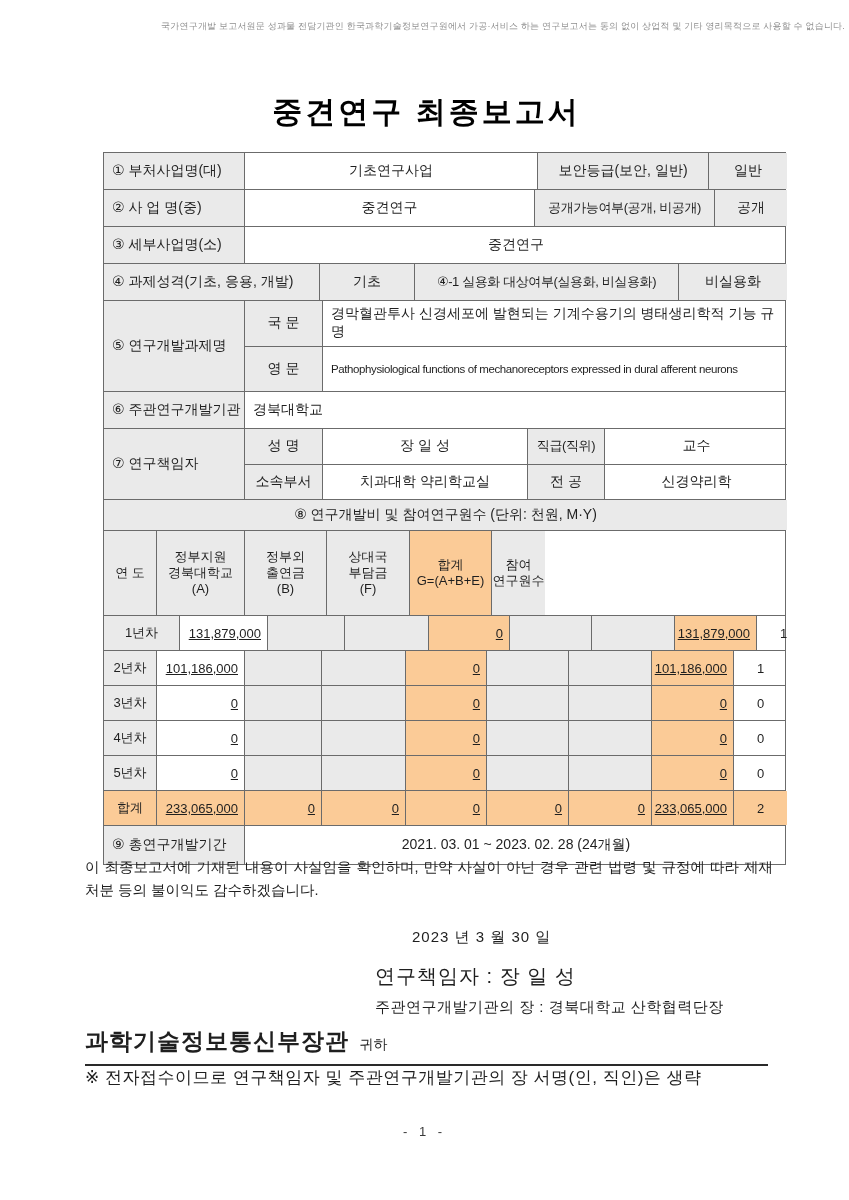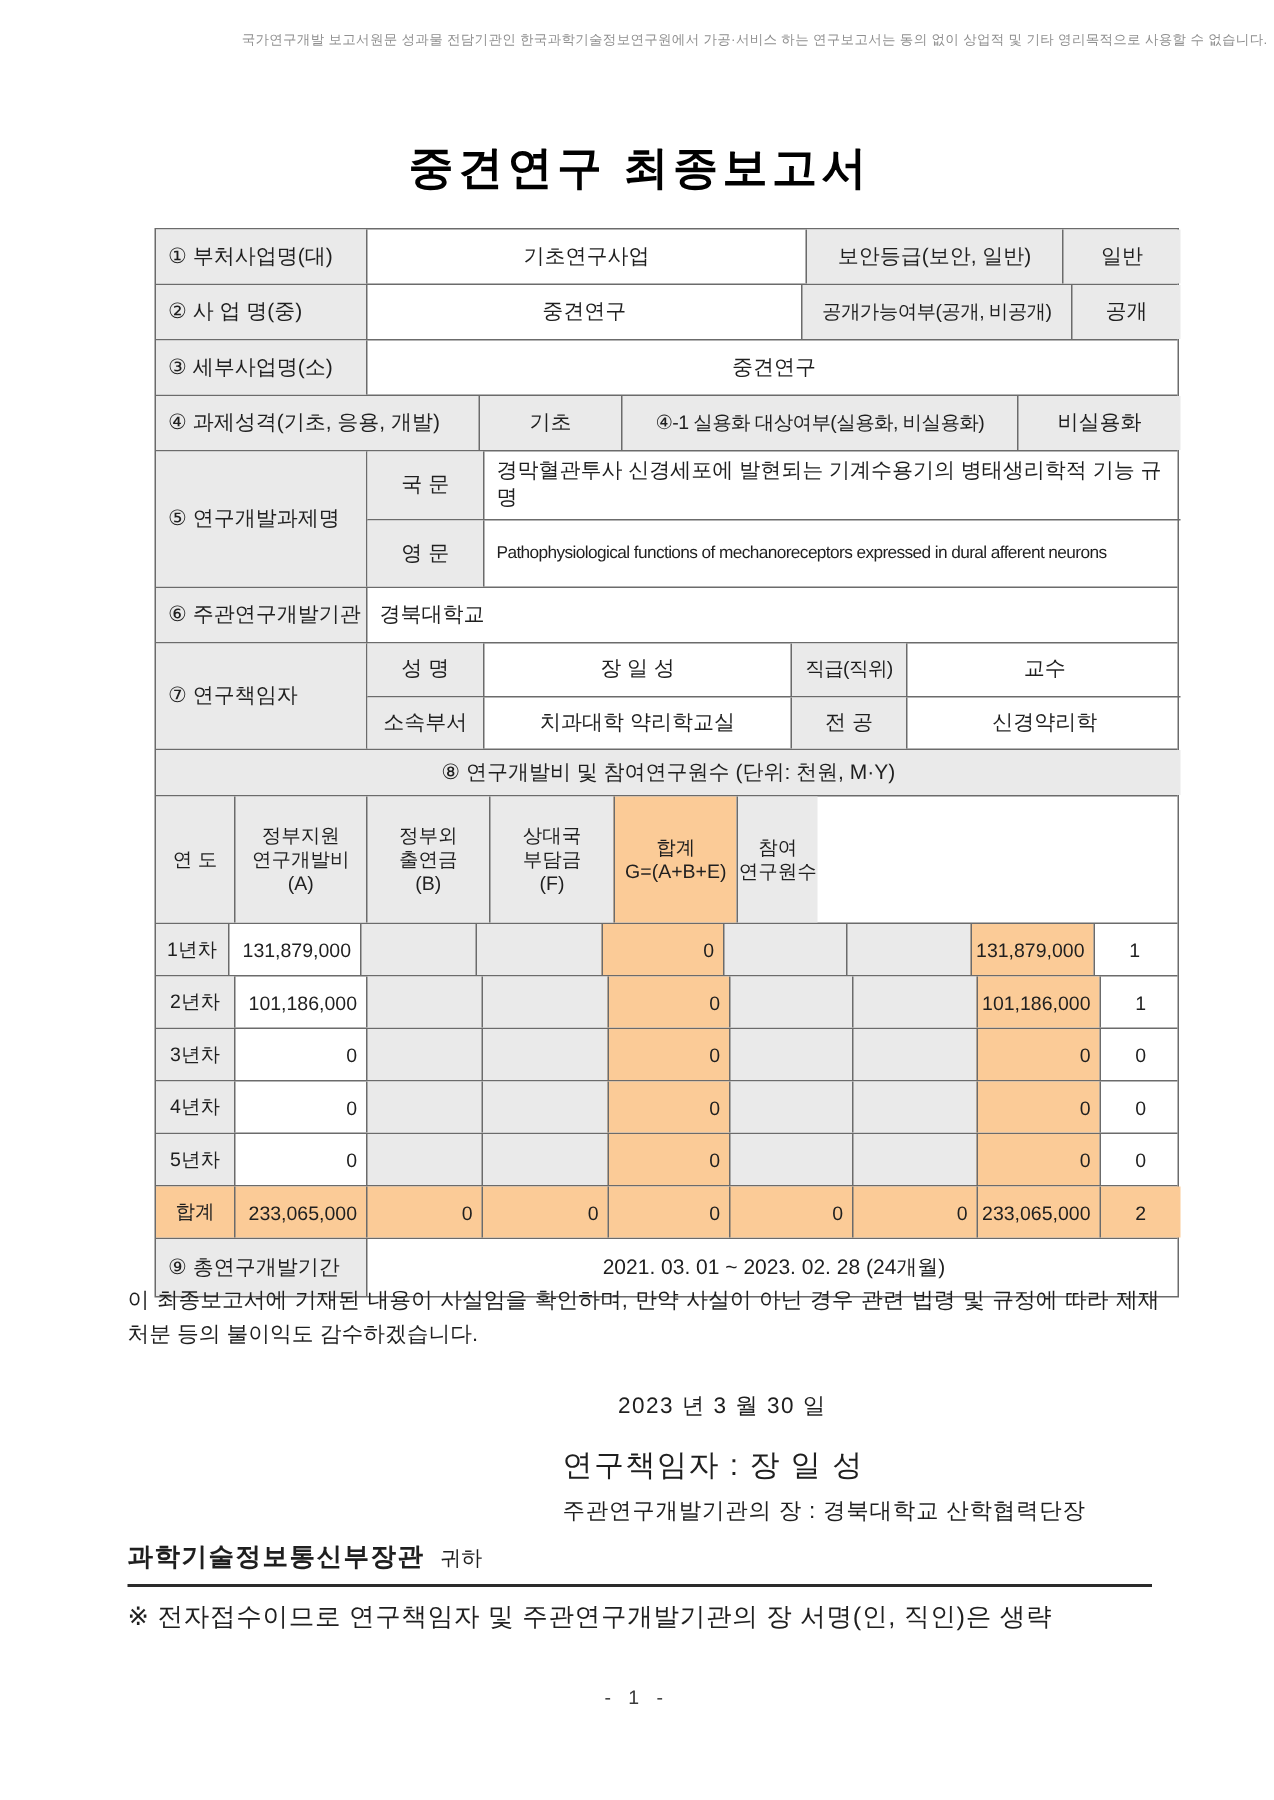--- a/index.html
+++ b/index.html
@@ -12,38 +12,38 @@
   .doc-title { position:absolute; top:92px; left:85px; width:683px; text-align:center; font-size:30px; font-weight:bold; letter-spacing:3px; color:#000; }
 
   .tbl { position:absolute; top:152px; left:103px; width:683px; border:1px solid #6b6b6b; box-sizing:border-box; }
   .r { display:flex; }
   .r + .r { border-top:1px solid #6b6b6b; }
   .r > div + div { border-left:1px solid #6b6b6b; }
   .c { display:flex; align-items:center; justify-content:center; box-sizing:border-box; font-size:14px; text-align:center; flex:none; overflow:hidden; }
   .g { background:#eaeaea; }
   .o { background:#fbcb97; }
   .left { justify-content:flex-start; padding-left:8px; text-align:left; }
-  .right { justify-content:flex-end; padding-right:6px; text-align:left; }
+  .right { justify-content:flex-end; padding-right:6px; text-align:left;text-decoration:underline; }
   .fit { font-size:13px; letter-spacing:-0.4px; }
   .eng { font-size:11.5px; letter-spacing:-0.4px; white-space:nowrap; }
   .ml { white-space:pre-line; line-height:1.25; font-size:13px; }
   .num { font-size:13px; }
   .h36 { height:36px; } .h35 { height:35px; } .h30 { height:30px; }
   .h45 { height:45px; } .h34 { height:34px; } .h38 { height:38px; }
   .col { display:flex; flex-direction:column; flex:none; box-sizing:border-box; }
   .sub { display:flex; flex:1; }
   .sub + .sub { border-top:1px solid #6b6b6b; }
   .sub > div + div { border-left:1px solid #6b6b6b; }
 
   .confirm { position:absolute; top:856px; left:85px; width:688px; font-size:14.5px; line-height:1.6; text-align:justify; }
   .sig-date { position:absolute; top:928px; left:412px; font-size:15px; letter-spacing:1px; }
   .sig-pi { position:absolute; top:963px; left:375px; font-size:20px; letter-spacing:1px; }
   .sig-org { position:absolute; top:998px; left:375px; font-size:15px; letter-spacing:0.5px; }
   .recipient { position:absolute; top:1026px; left:85px; width:683px; border-bottom:2px solid #2a2a2a; padding-bottom:7px; }
-  .recipient .big { font-size:17px; font-weight:bold; letter-spacing:1px; }
+  .recipient .big { font-size:23px; font-weight:bold; letter-spacing:1px; }
   .recipient .small { font-size:14px; margin-left:6px; }
   .note { position:absolute; top:1066px; left:85px; font-size:17px; letter-spacing:0.5px; }
   .pageno { position:absolute; top:1124px; left:0; width:849px; text-align:center; font-size:13px; color:#3a3a3a; letter-spacing:4px; }
 </style>
 </head>
 <body>
 
 <div class="disclaimer">국가연구개발 보고서원문 성과물 전담기관인 한국과학기술정보연구원에서 가공·서비스 하는 연구보고서는 동의 없이 상업적 및 기타 영리목적으로 사용할 수 없습니다.</div>
 
 <div class="doc-title">중견연구 최종보고서</div>
@@ -113,36 +113,36 @@
     </div>
   </div>
 
   <div class="r h30">
     <div class="c g" style="width:683px">⑧ 연구개발비 및 참여연구원수 (단위: 천원, M·Y)</div>
   </div>
 
   <div class="r" style="height:84px">
     <div class="c g ml" style="width:52px">연  도</div>
     <div class="c g ml" style="width:88px">정부지원
-연구개발비
+경북대학교
 (A)</div>
     <div class="c g ml" style="width:82px">정부외
 출연금
 (B)</div>
     <div class="c g ml" style="width:83px">상대국
 부담금
 (F)</div>
     <div class="c o ml" style="width:82px">합계
 G=(A+B+E)</div>
     <div class="c g ml" style="width:54px">참여
 연구원수</div>
   </div>
 
   <div class="r h34">
-    <div class="c g num" style="width:48px">1년차</div>
+    <div class="c g num" style="width:75px">1년차</div>
     <div class="c num right" style="width:88px">131,879,000</div>
     <div class="c g num" style="width:77px"></div>
     <div class="c g num" style="width:84px"></div>
     <div class="c o num right" style="width:81px">0</div>
     <div class="c g num" style="width:82px"></div>
     <div class="c g num" style="width:83px"></div>
     <div class="c o num right" style="width:82px">131,879,000</div>
     <div class="c num" style="width:54px">1</div>
   </div>
 

